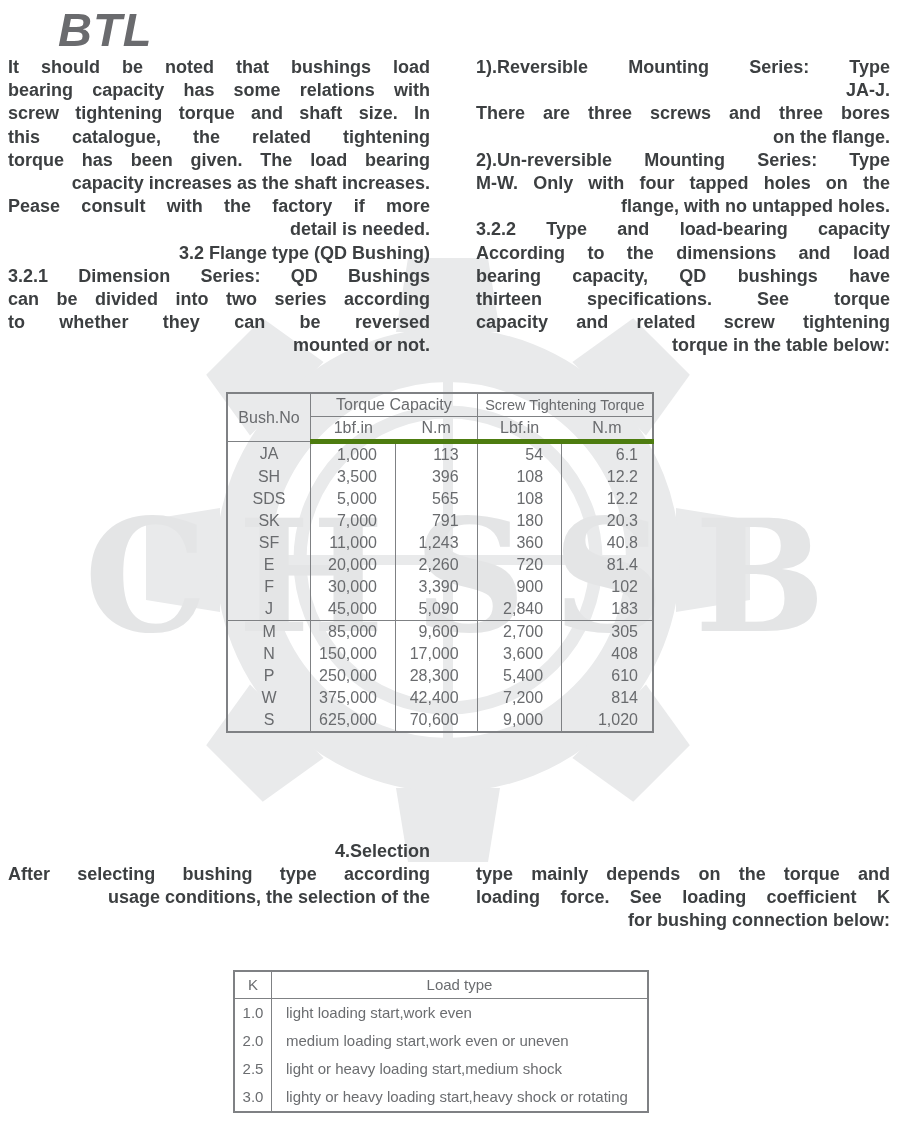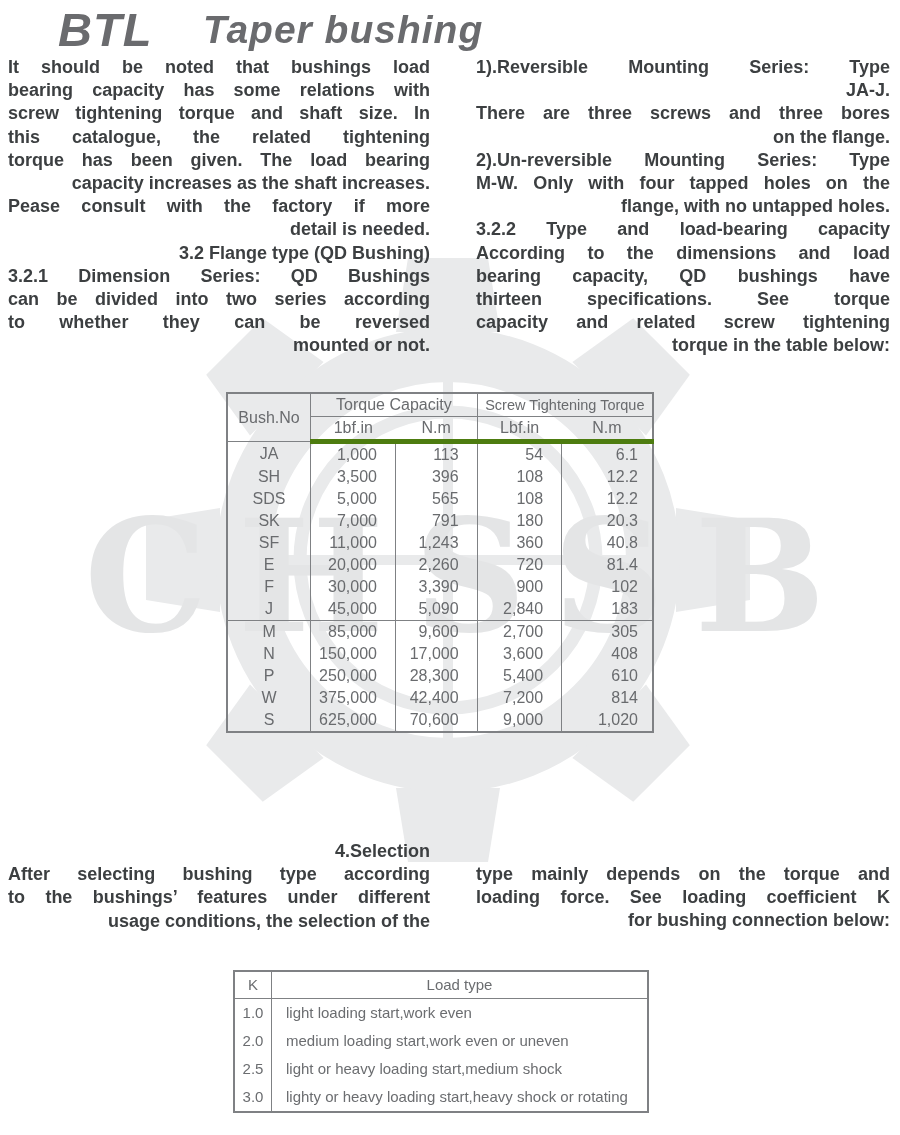--- a/index.html
+++ b/index.html
@@ -85,21 +85,20 @@
       </g>
     </g>
     <circle cx="448" cy="560" r="205" fill="none" stroke="#e9eaeb" stroke-width="54"></circle>
     <circle cx="448" cy="560" r="148" fill="none" stroke="#e9eaeb" stroke-width="13"></circle>
     <rect x="443" y="276" width="10" height="568" fill="#e9eaeb"></rect>
     <rect x="164" y="555" width="568" height="10" fill="#e9eaeb"></rect>
     <text x="470" y="631" text-anchor="middle" fill="#e4e5e6" font-family="DejaVu Serif, Liberation Serif, serif" font-weight="bold" font-size="155" letter-spacing="30">CHSSB</text>
   </svg>
 
   <div class="brand">BTL</div>
-  <div class="title">Taper bushing</div>
 
   <div id="intro-left" class="col">
 
   <div class="tline j">It should be noted that bushings load</div>
       <div class="tline j">bearing capacity has some relations with</div>
       <div class="tline j">screw tightening torque and shaft size. In</div>
       <div class="tline j">this catalogue, the related tightening</div>
       <div class="tline j">torque has been given. The load bearing</div>
       <div class="tline l">capacity increases as the shaft increases.</div>
       <div class="tline j">Pease consult with the factory if more</div>
@@ -244,21 +243,20 @@
         <td class="num">9,000</td>
         <td class="num last">1,020</td>
       </tr>
       </tbody>
   </table>
 
   <div id="sel-left" class="col">
 
   <div class="tline l">4.Selection</div>
       <div class="tline j">After selecting bushing type according</div>
-      <div class="tline j">to the bushings’ features under different</div>
       <div class="tline l">usage conditions, the selection of the</div>
     </div>
   <div id="sel-right" class="col">
 
   <div class="tline j">type mainly depends on the torque and</div>
       <div class="tline j">loading force. See loading coefficient K</div>
       <div class="tline l">for bushing connection below:</div>
     </div>
 
   <table id="k-table">

